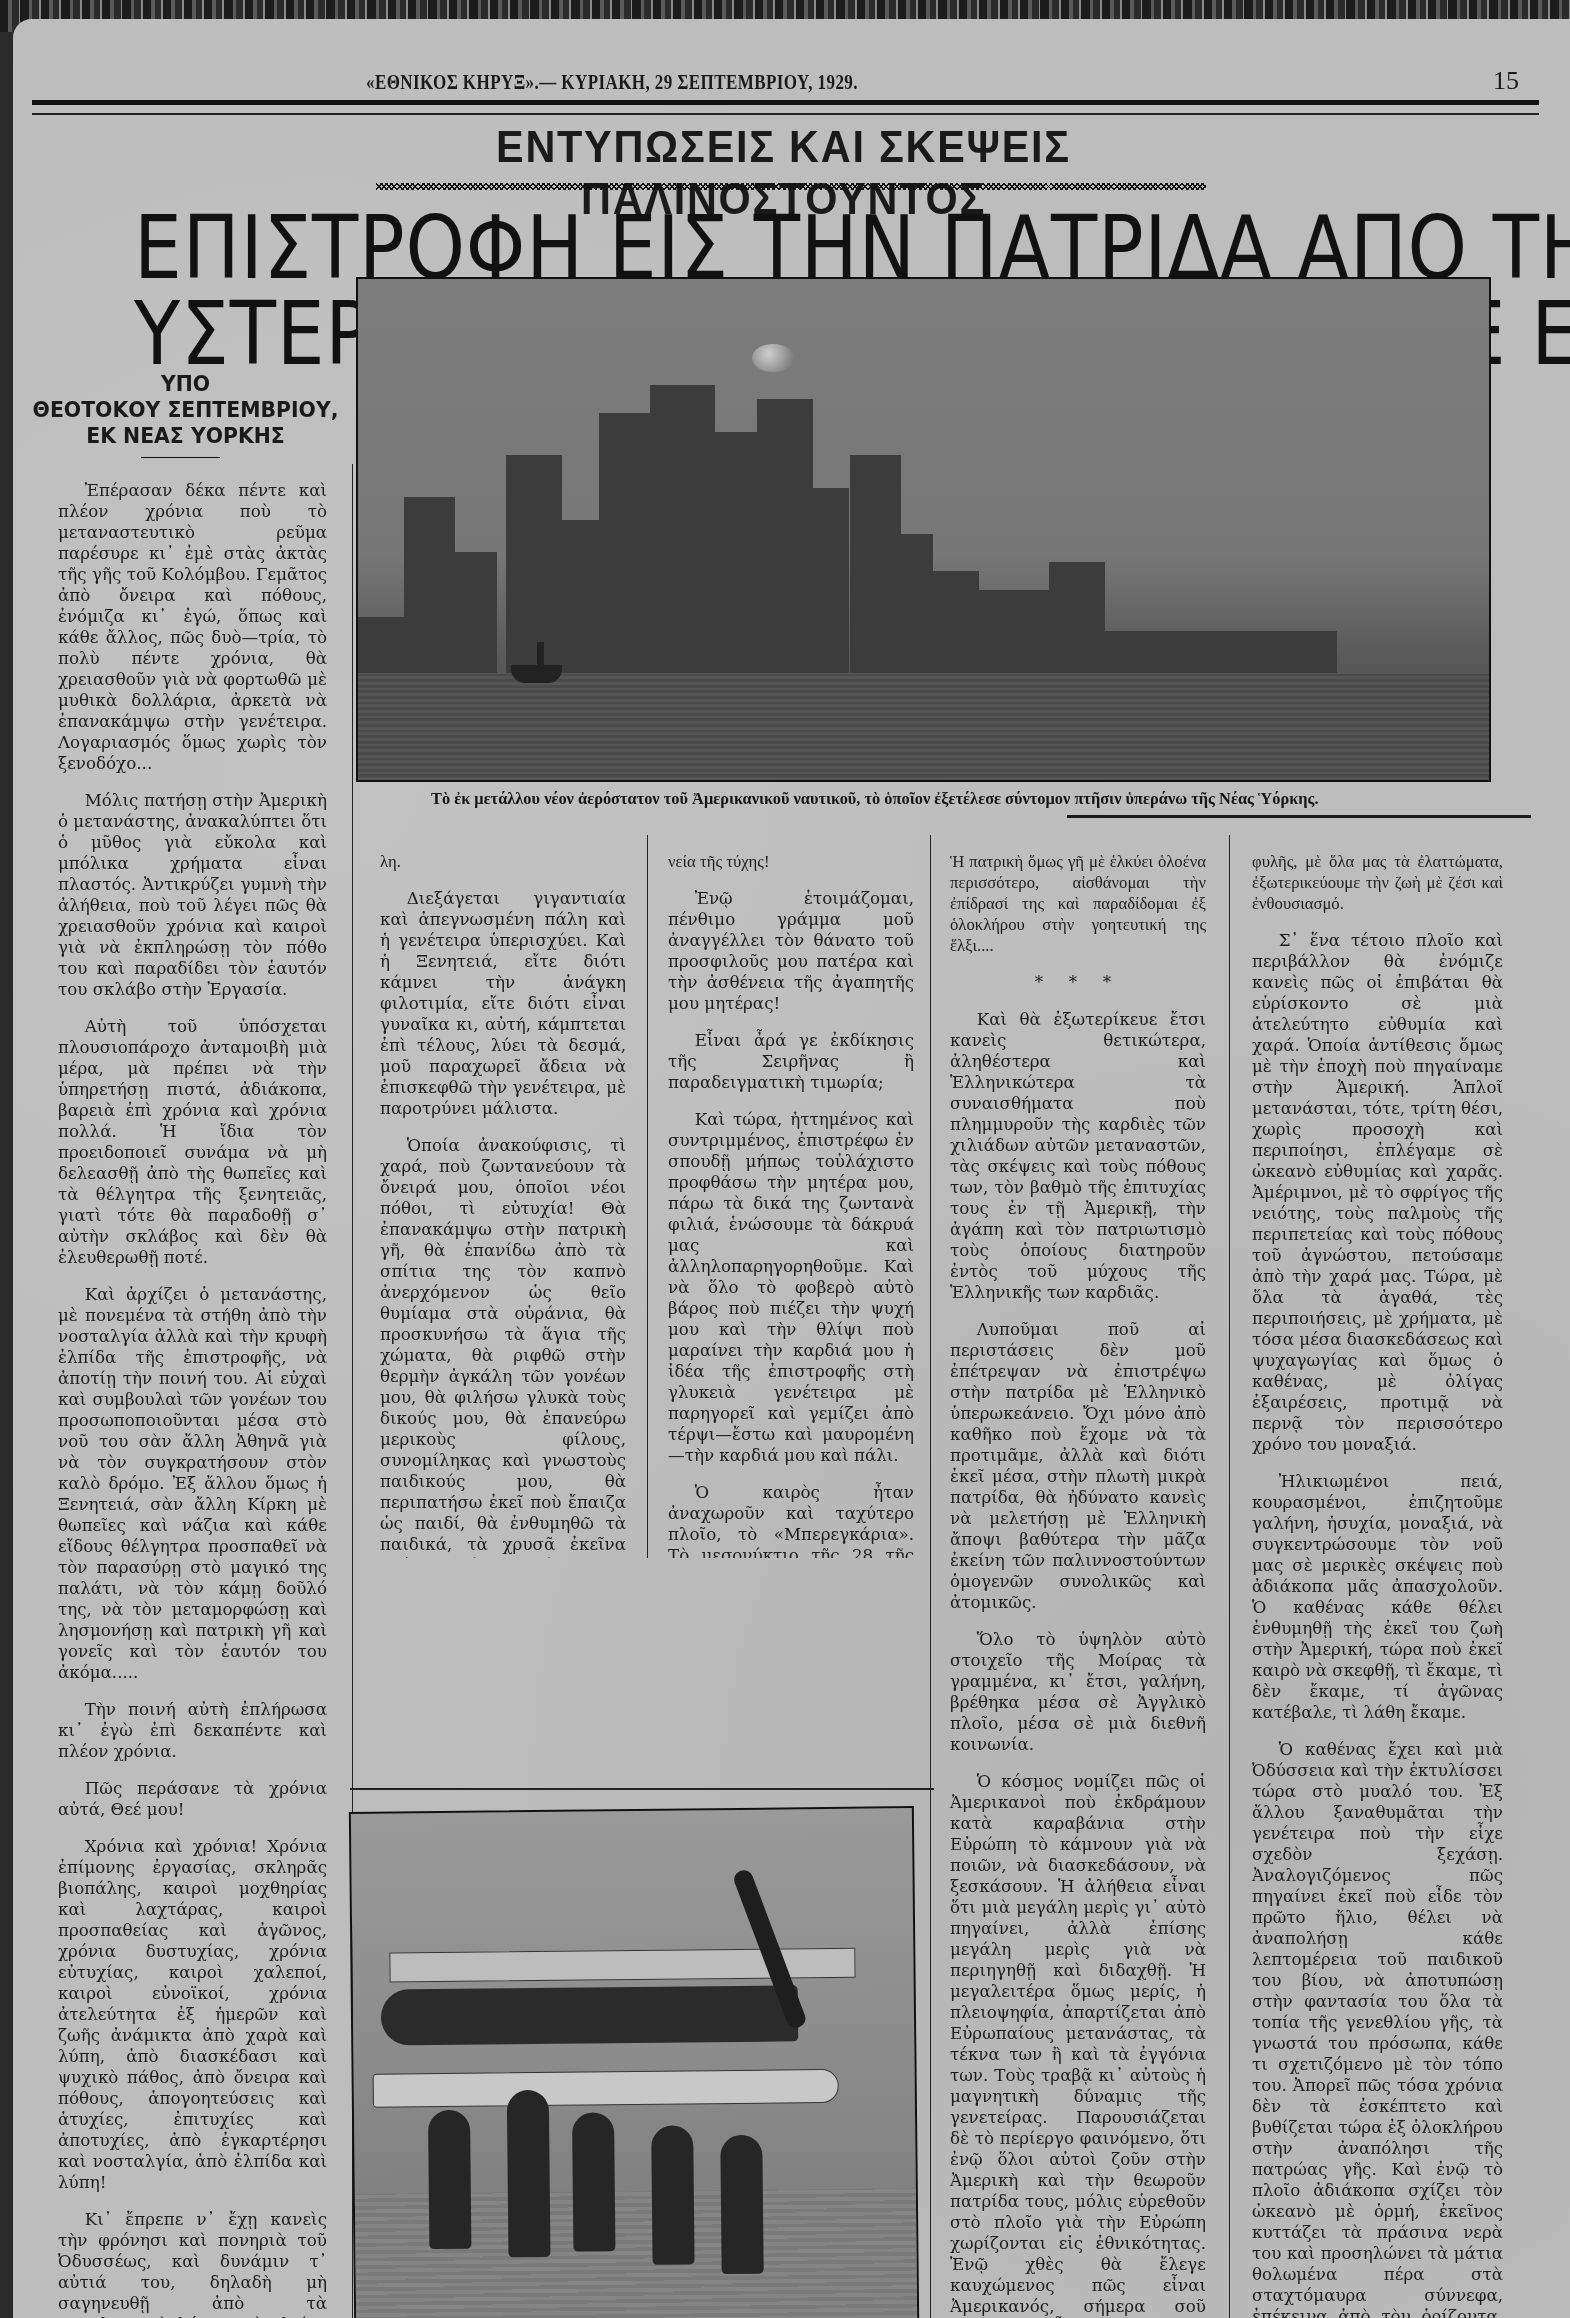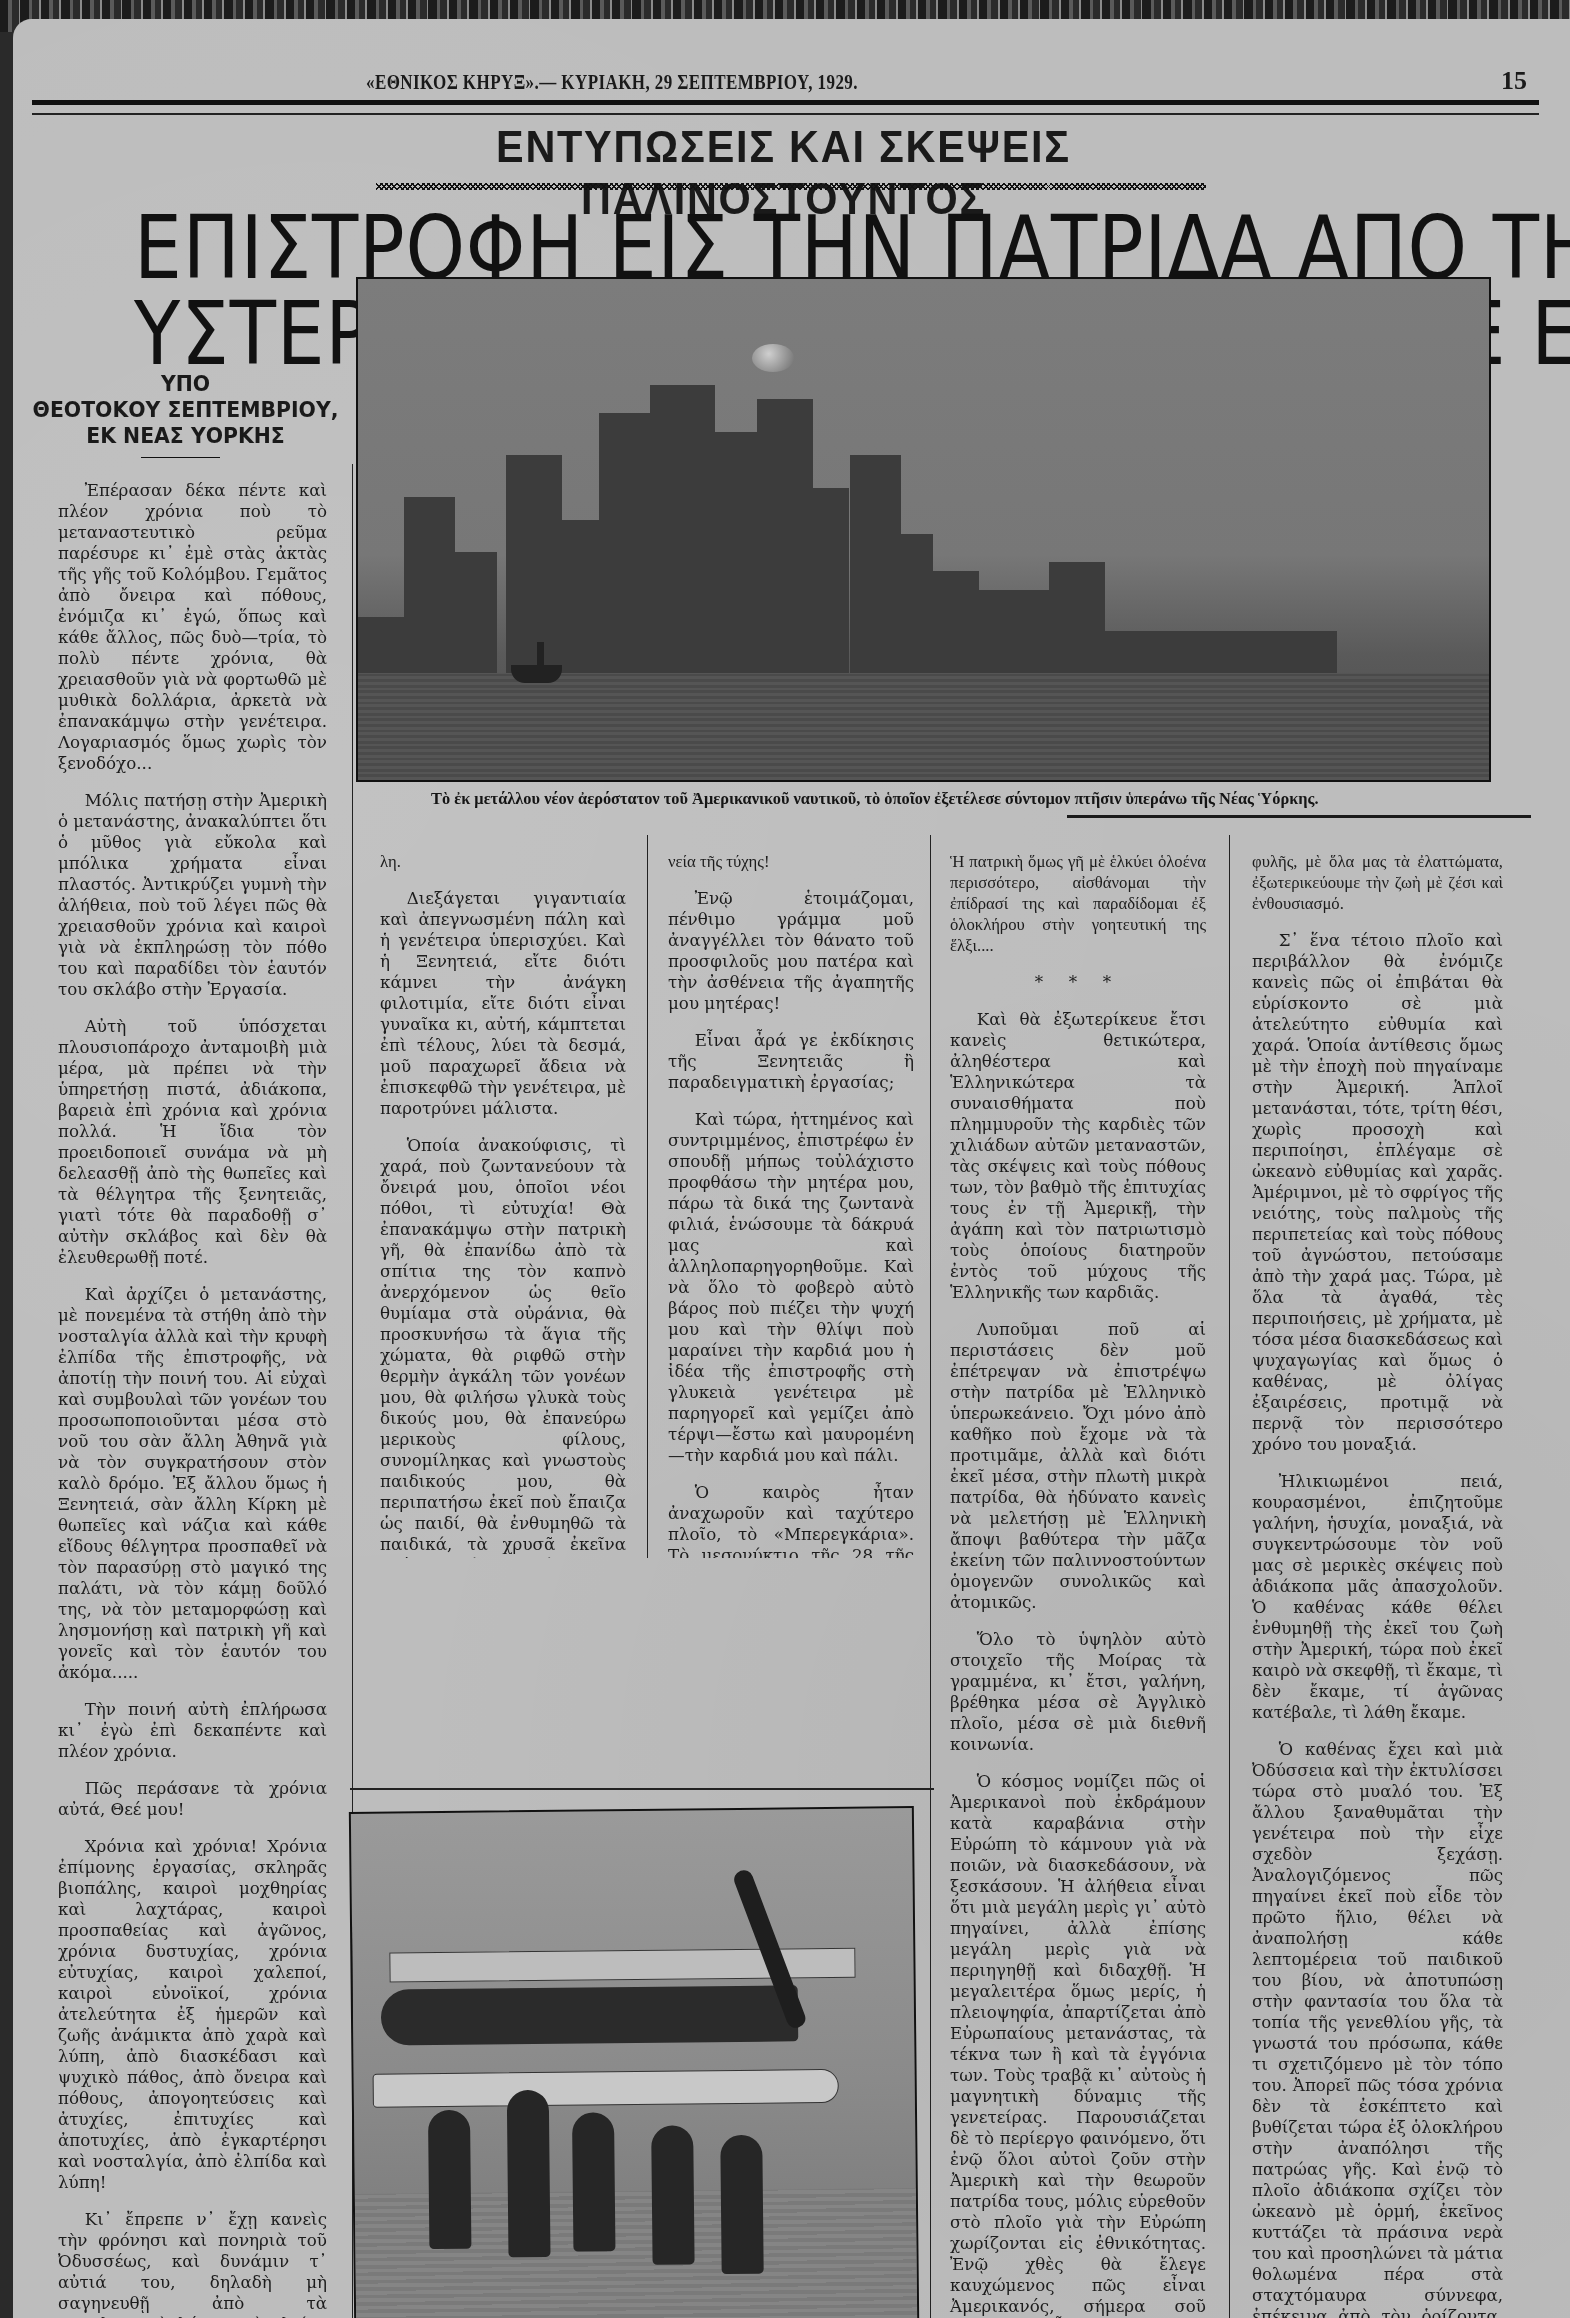--- a/index.html
+++ b/index.html
@@ -20,23 +20,22 @@
       radial-gradient(circle at 20% 30%, rgba(255,255,255,0.08), transparent 40%),
       radial-gradient(circle at 80% 70%, rgba(0,0,0,0.05), transparent 40%);
     border-top-left-radius:18.5px;
   }
   .running-head {
     position:absolute; top:70px; left:366px; width:1169px;
     font-family:"Liberation Serif", serif; font-size:21.3px; font-weight:bold;
     letter-spacing:0.5px; transform:scaleX(0.8); transform-origin:left;
   }
   .page-number {
-    position:absolute; top:66px; left:1493px; font-size:26px; font-weight:bold;
+    position:absolute; top:66px; left:1493px; font-size:26px; font-weight:normal;
     font-family:"Liberation Serif", serif;
-    margin-left:8px;
   }
   .rule-top {
     position:absolute; top:100px; left:32px; width:1507px; height:8.3px;
     border-top:5.6px solid #111; border-bottom:2.3px solid #222;
   }
   .kicker {
     position:absolute; top:121px; left:357px; width:853px; text-align:center;
     font-family:"Liberation Sans", sans-serif; font-weight:bold; font-size:45px;
     letter-spacing:1.9px; transform:scaleX(0.92); transform-origin:center;
   }
@@ -169,21 +168,21 @@
     <p>Κι᾽ ἡ γενέτειρα θρηνεῖ τὰ παιδιά της σὰν ἄλλη Πηνελόπη περιμένουσα. Γνωρίζει πῶς οἱ ὑπήκοοί της ἐρρίφθησαν στὴς ἀκτές της σὰν ἄλλοι ναυαγοὶ τοῦ πολυμηχάνου Ὀδυσσέως καὶ προσπαθεῖ μὲ κάθε τρόπο νὰ τοὺς κάμῃ τὴν διαμονὴ μᾶλλον εὐχάριστο καὶ τοὺς ἐντοπίσῃ παντοτεινά. Μὰ ὑπάρχει ἐκεῖ κάτω, πέραν τοῦ ἀτέρμονος ὠκεανοῦ καὶ ἡ γενέτειρα, ποὺ μὲ ὑψωμένα στοὺς οὐρανοὺς τὰ χέρια φωνάζει καὶ προσκαλεῖ τὰ σκορπισμένα ἐδῶ κι᾽ ἐκεῖ παιδιά της.</p>
   </div>
 <div class="col" id="col2">
     <p class="noindent">λη.</p>
     <p>Διεξάγεται γιγαντιαία καὶ ἀπεγνωσμένη πάλη καὶ ἡ γενέτειρα ὑπερισχύει. Καὶ ἡ Ξενητειά, εἴτε διότι κάμνει τὴν ἀνάγκη φιλοτιμία, εἴτε διότι εἶναι γυναῖκα κι, αὐτή, κάμπτεται ἐπὶ τέλους, λύει τὰ δεσμά, μοῦ παραχωρεῖ ἄδεια νὰ ἐπισκεφθῶ τὴν γενέτειρα, μὲ παροτρύνει μάλιστα.</p>
     <p>Ὁποία ἀνακούφισις, τὶ χαρά, ποὺ ζωντανεύουν τὰ ὄνειρά μου, ὁποῖοι νέοι πόθοι, τὶ εὐτυχία! Θὰ ἐπανακάμψω στὴν πατρικὴ γῆ, θὰ ἐπανίδω ἀπὸ τὰ σπίτια της τὸν καπνὸ ἀνερχόμενον ὡς θεῖο θυμίαμα στὰ οὐράνια, θὰ προσκυνήσω τὰ ἅγια τῆς χώματα, θὰ ριφθῶ στὴν θερμὴν ἀγκάλη τῶν γονέων μου, θὰ φιλήσω γλυκὰ τοὺς δικούς μου, θὰ ἐπανεύρω μερικοὺς φίλους, συνομίληκας καὶ γνωστοὺς παιδικούς μου, θὰ περιπατήσω ἐκεῖ ποὺ ἔπαιζα ὡς παιδί, θὰ ἐνθυμηθῶ τὰ παιδικά, τὰ χρυσᾶ ἐκεῖνα χρόνια, θὰ θαυμάσω τὴν ἀνατολὴ καὶ τὴ Δύσι τοῦ ἥλιου, ποὺ ἀντίκρυσα τὶς πρῶτες ἀκτῖνες στὸ φτωχὸ μου ξύλο, θὰ ἀναπνεύσω τὸν ἁγνὸ ἀέρα, θὰ λειτουργηθῶ στὴν ἐκκλησιὰ τοῦ χωριοῦ μου, ἐκεῖ ποὺ γιώρταζα τὰ Χριστούγεννα, τὴν Πρωτοχρονιά, τὰ Θεοφάνεια, τὴν Λαμπρά, τὸ πανηγύρι τοῦ χωριοῦ, θὰ ράνω μὲ δάκρυα καὶ θὰ κάψω λίγο λιβάνι στὸ νεκροταφεῖο γιὰ ὅλους τοὺς γνωστούς μου νεκρούς, θὰ ὀσφρανθῶ τὰ ἴδια λουλούδια, θὰ γευθῶ τὰ ἴδια ὀπωρικά, θὰ κοιμηθῶ στὴν πατρικὴ στέγη, θὰ νανουρισθῶ μὲ τὸ ρυθμικὸ κρότο τοῦ ἀνεμόμυλου τοῦ χωριοῦ, θὰ ἐξυπνήσω μὲ τὸ κελλάδημα τῶν αὐτῶν πτηνῶν.</p>
   </div>
 <div class="col" id="col3">
     <p class="noindent">νεία τῆς τύχης!</p>
     <p>Ἐνῷ ἑτοιμάζομαι, πένθιμο γράμμα μοῦ ἀναγγέλλει τὸν θάνατο τοῦ προσφιλοῦς μου πατέρα καὶ τὴν ἀσθένεια τῆς ἀγαπητῆς μου μητέρας!</p>
-    <p>Εἶναι ἆρά γε ἐκδίκησις τῆς Ξενητειᾶς ἢ παραδειγματικὴ ἐργασίας;</p>
+    <p>Εἶναι ἆρά γε ἐκδίκησις τῆς Σειρῆνας ἢ παραδειγματικὴ τιμωρία;</p>
     <p>Καὶ τώρα, ἡττημένος καὶ συντριμμένος, ἐπιστρέφω ἐν σπουδῇ μήπως τοὐλάχιστο προφθάσω τὴν μητέρα μου, πάρω τὰ δικά της ζωντανὰ φιλιά, ἑνώσουμε τὰ δάκρυά μας καὶ ἀλληλοπαρηγορηθοῦμε. Καὶ νὰ ὅλο τὸ φοβερὸ αὐτὸ βάρος ποὺ πιέζει τὴν ψυχή μου καὶ τὴν θλίψι ποὺ μαραίνει τὴν καρδιά μου ἡ ἰδέα τῆς ἐπιστροφῆς στὴ γλυκειὰ γενέτειρα μὲ παρηγορεῖ καὶ γεμίζει ἀπὸ τέρψι—ἔστω καὶ μαυρομένη—τὴν καρδιά μου καὶ πάλι.</p>
     <p>Ὁ καιρὸς ἦταν ἀναχωροῦν καὶ ταχύτερο πλοῖο, τὸ «Μπερεγκάρια». Τὸ μεσονύκτιο τῆς 28 τῆς Αὐγούστου, τὴν ὥρα τῶν ἀποχαιρετισμῶν, τοῦ μυστηρίου καὶ τῆς δεισιδαιμονίας, σαρπάρει ὁ ὑπερωκεάνειος αὐτὸς κολοσσός, διασχίζει τὸν οὐρανοξυστῶν χάνονται στὸ σκοτάδι τῆς νύκτας, τὰ φῶτα τοῦ γίγα σβύονται κι᾽ αὐτά, διαβαίνουμε τὸ ἄγαλμα τῆς Ἐλευθερίας, ἀφήνουμε ὀπίσω μας τὴν Ἀμερική—πηγαίνω γιὰ τὴν Ἑλλάδα!</p>
   </div>
 <div class="col" id="col4">
     <p class="noindent">Ἡ πατρικὴ ὅμως γῆ μὲ ἑλκύει ὁλοένα περισσότερο, αἰσθάνομαι τὴν ἐπίδρασί της καὶ παραδίδομαι ἐξ ὁλοκλήρου στὴν γοητευτική της ἕλξι....</p>
     <p class="stars">* * *</p>
     <p>Καὶ θὰ ἐξωτερίκευε ἔτσι κανεὶς θετικώτερα, ἀληθέστερα καὶ Ἑλληνικώτερα τὰ συναισθήματα ποὺ πλημμυροῦν τὴς καρδιὲς τῶν χιλιάδων αὐτῶν μεταναστῶν, τὰς σκέψεις καὶ τοὺς πόθους των, τὸν βαθμὸ τῆς ἐπιτυχίας τους ἐν τῇ Ἀμερικῇ, τὴν ἀγάπη καὶ τὸν πατριωτισμὸ τοὺς ὁποίους διατηροῦν ἐντὸς τοῦ μύχους τῆς Ἑλληνικῆς των καρδιᾶς.</p>
     <p>Λυποῦμαι ποῦ αἱ περιστάσεις δὲν μοῦ ἐπέτρεψαν νὰ ἐπιστρέψω στὴν πατρίδα μὲ Ἑλληνικὸ ὑπερωκεάνειο. Ὄχι μόνο ἀπὸ καθῆκο ποὺ ἔχομε νὰ τὰ προτιμᾶμε, ἀλλὰ καὶ διότι ἐκεῖ μέσα, στὴν πλωτὴ μικρὰ πατρίδα, θὰ ἠδύνατο κανεὶς νὰ μελετήσῃ μὲ Ἑλληνικὴ ἄποψι βαθύτερα τὴν μᾶζα ἐκείνη τῶν παλιννοστούντων ὁμογενῶν συνολικῶς καὶ ἀτομικῶς.</p>
     <p>Ὅλο τὸ ὑψηλὸν αὐτὸ στοιχεῖο τῆς Μοίρας τὰ γραμμένα, κι᾽ ἔτσι, γαλήνη, βρέθηκα μέσα σὲ Ἀγγλικὸ πλοῖο, μέσα σὲ μιὰ διεθνῆ κοινωνία.</p>
     <p>Ὁ κόσμος νομίζει πῶς οἱ Ἀμερικανοὶ ποὺ ἐκδράμουν κατὰ καραβάνια στὴν Εὐρώπη τὸ κάμνουν γιὰ νὰ ποιῶν, νὰ διασκεδάσουν, νὰ ξεσκάσουν. Ἡ ἀλήθεια εἶναι ὅτι μιὰ μεγάλη μερὶς γι᾽ αὐτὸ πηγαίνει, ἀλλὰ ἐπίσης μεγάλη μερὶς γιὰ νὰ περιηγηθῇ καὶ διδαχθῇ. Ἡ μεγαλειτέρα ὅμως μερίς, ἡ πλειοψηφία, ἀπαρτίζεται ἀπὸ Εὐρωπαίους μετανάστας, τὰ τέκνα των ἢ καὶ τὰ ἐγγόνια των. Τοὺς τραβᾷ κι᾽ αὐτοὺς ἡ μαγνητικὴ δύναμις τῆς γενετείρας. Παρουσιάζεται δὲ τὸ περίεργο φαινόμενο, ὅτι ἐνῷ ὅλοι αὐτοὶ ζοῦν στὴν Ἀμερικὴ καὶ τὴν θεωροῦν πατρίδα τους, μόλις εὑρεθοῦν στὸ πλοῖο γιὰ τὴν Εὐρώπη χωρίζονται εἰς ἐθνικότητας. Ἐνῷ χθὲς θὰ ἔλεγε καυχώμενος πῶς εἶναι Ἀμερικανός, σήμερα σοῦ λέγει: εἶμαι Ἄγγλος, Σκωτσέζος, Ἰρλανδός, Γερμανός, Γάλλος, Ἕλλην κλπ. Οἱ περισσότερο Γιάγκηδες φαίνονται οἱ Ἑβραῖοι, ἐπειδὴ γι᾽ αὐτοὺς ἡ Ἀμερικὴ δὲν εἶναι ἐφήμερος, προσωρινὴ πατρίδα, ἀλλὰ ὁριστική, ἡ γῆ τῆς ἐπαγγελίας. Καὶ ὅμως αὐτοὶ πηγαίνουν νὰ ἐπισκεφθοῦν τὴν γενέτειρα, τὴν Γερμανία, τὴν Αὐστρία, τὴν Πολωνία κλπ.</p>

